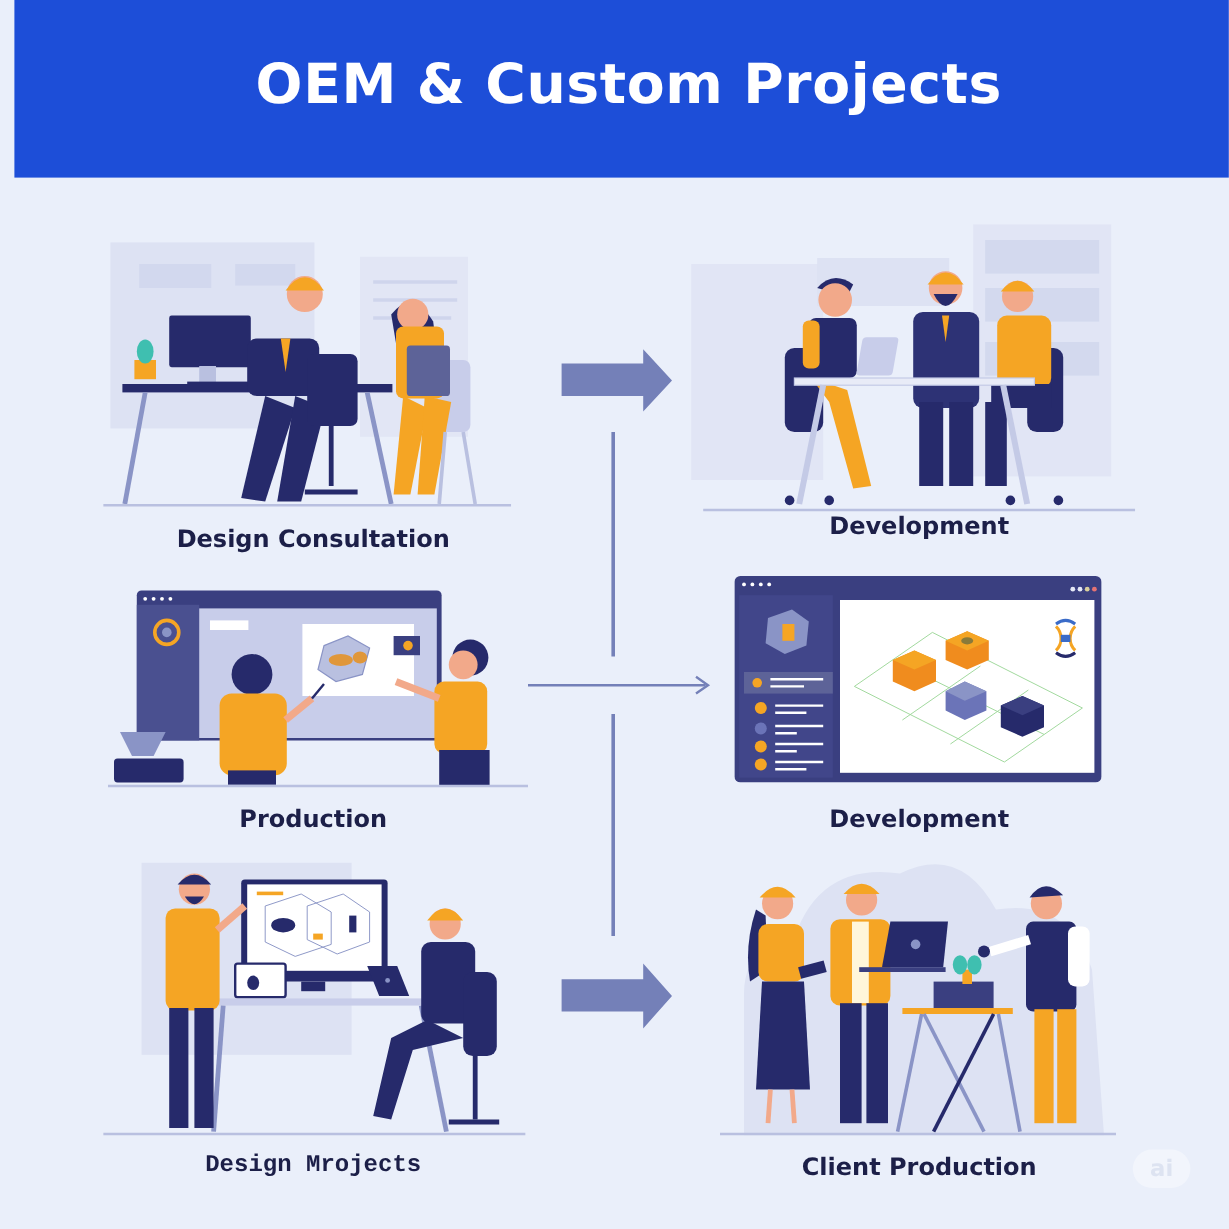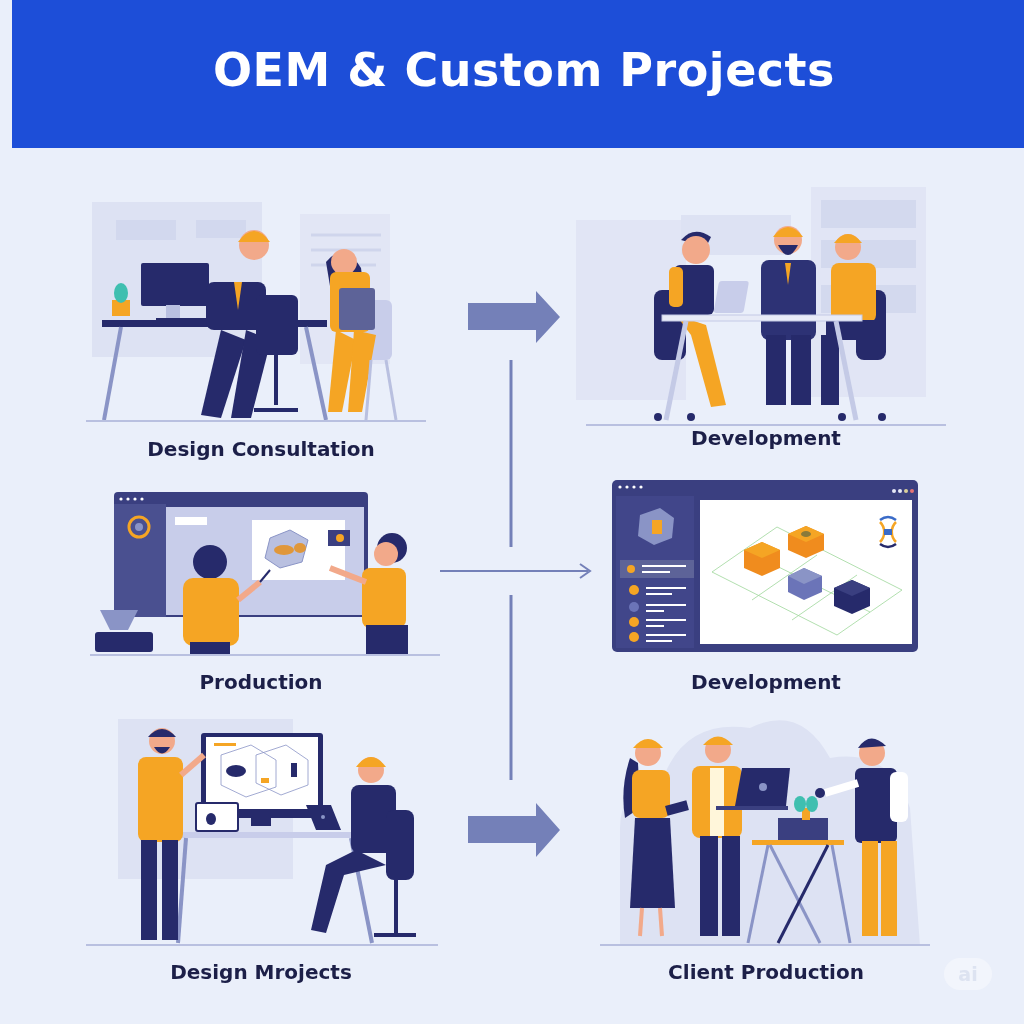--- a/index.html
+++ b/index.html
@@ -273,21 +273,21 @@
     <circle cx="285" cy="55" r="13" fill="#f2a98a"></circle>
     <path d="M270 52 Q285 32 300 52 Z" fill="#f5a524"></path>
     <rect x="265" y="70" width="45" height="68" rx="8" fill="#262a6b"></rect>
     <rect x="300" y="95" width="28" height="70" rx="8" fill="#262a6b"></rect>
     <path d="M270 135 L240 150 L225 215 L240 218 L258 160 L300 150 Z" fill="#262a6b"></path>
     <line x1="310" y1="165" x2="310" y2="218" stroke="#262a6b" stroke-width="4"></line>
     <line x1="288" y1="220" x2="330" y2="220" stroke="#262a6b" stroke-width="4"></line>
   </g>
   <line x1="0" y1="230" x2="352" y2="230" stroke="#b9c0e0" stroke-width="2"></line>
 </svg>
-<div class="label" style="left:86px;top:960px;width:350px;">Design Mrojects</div>
+<div class="label" style="left:86px;top:960px;width:350px;font-family:Liberation Mono, monospace;">Design Mrojects</div>
 
 <svg class="ill" style="left:600px;top:708px;" width="330" height="240" viewBox="0 0 330 240">
   <path d="M20 238 L20 120 Q20 80 60 80 Q80 10 150 20 Q200 -5 230 50 Q290 40 310 100 L320 238 Z" fill="#dde2f3"></path>
   <g>
     <circle cx="48" cy="45" r="13" fill="#f2a98a"></circle>
     <path d="M33 40 Q48 22 63 40 Z" fill="#f5a524"></path>
     <path d="M30 50 Q20 80 25 110 L40 100 L38 55 Z" fill="#262a6b"></path>
     <rect x="32" y="62" width="38" height="48" rx="8" fill="#f5a524"></rect>
     <path d="M35 110 L70 110 L75 200 L30 200 Z" fill="#262a6b"></path>
     <rect x="66" y="95" width="22" height="10" fill="#262a6b" transform="rotate(-15 77 100)"></rect>

